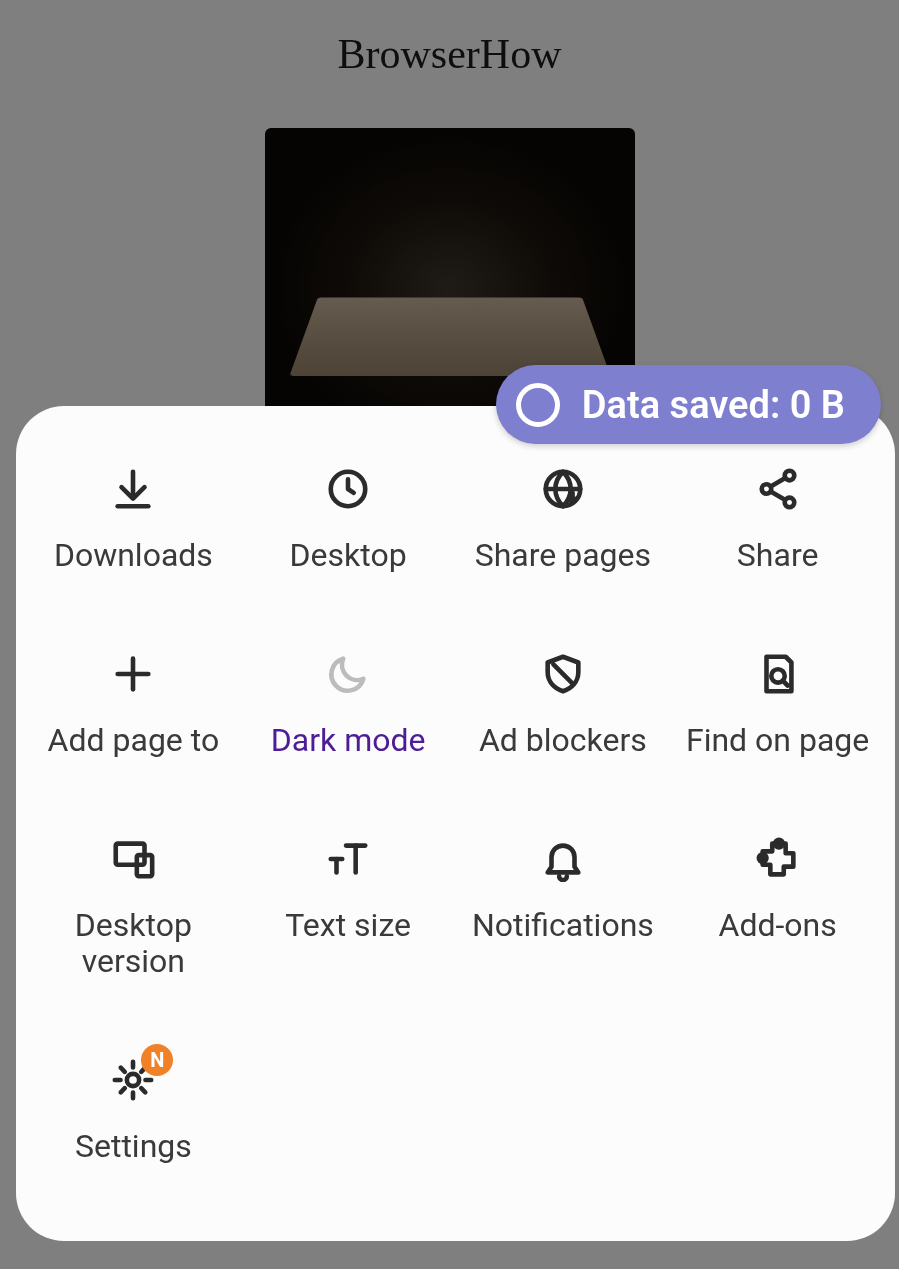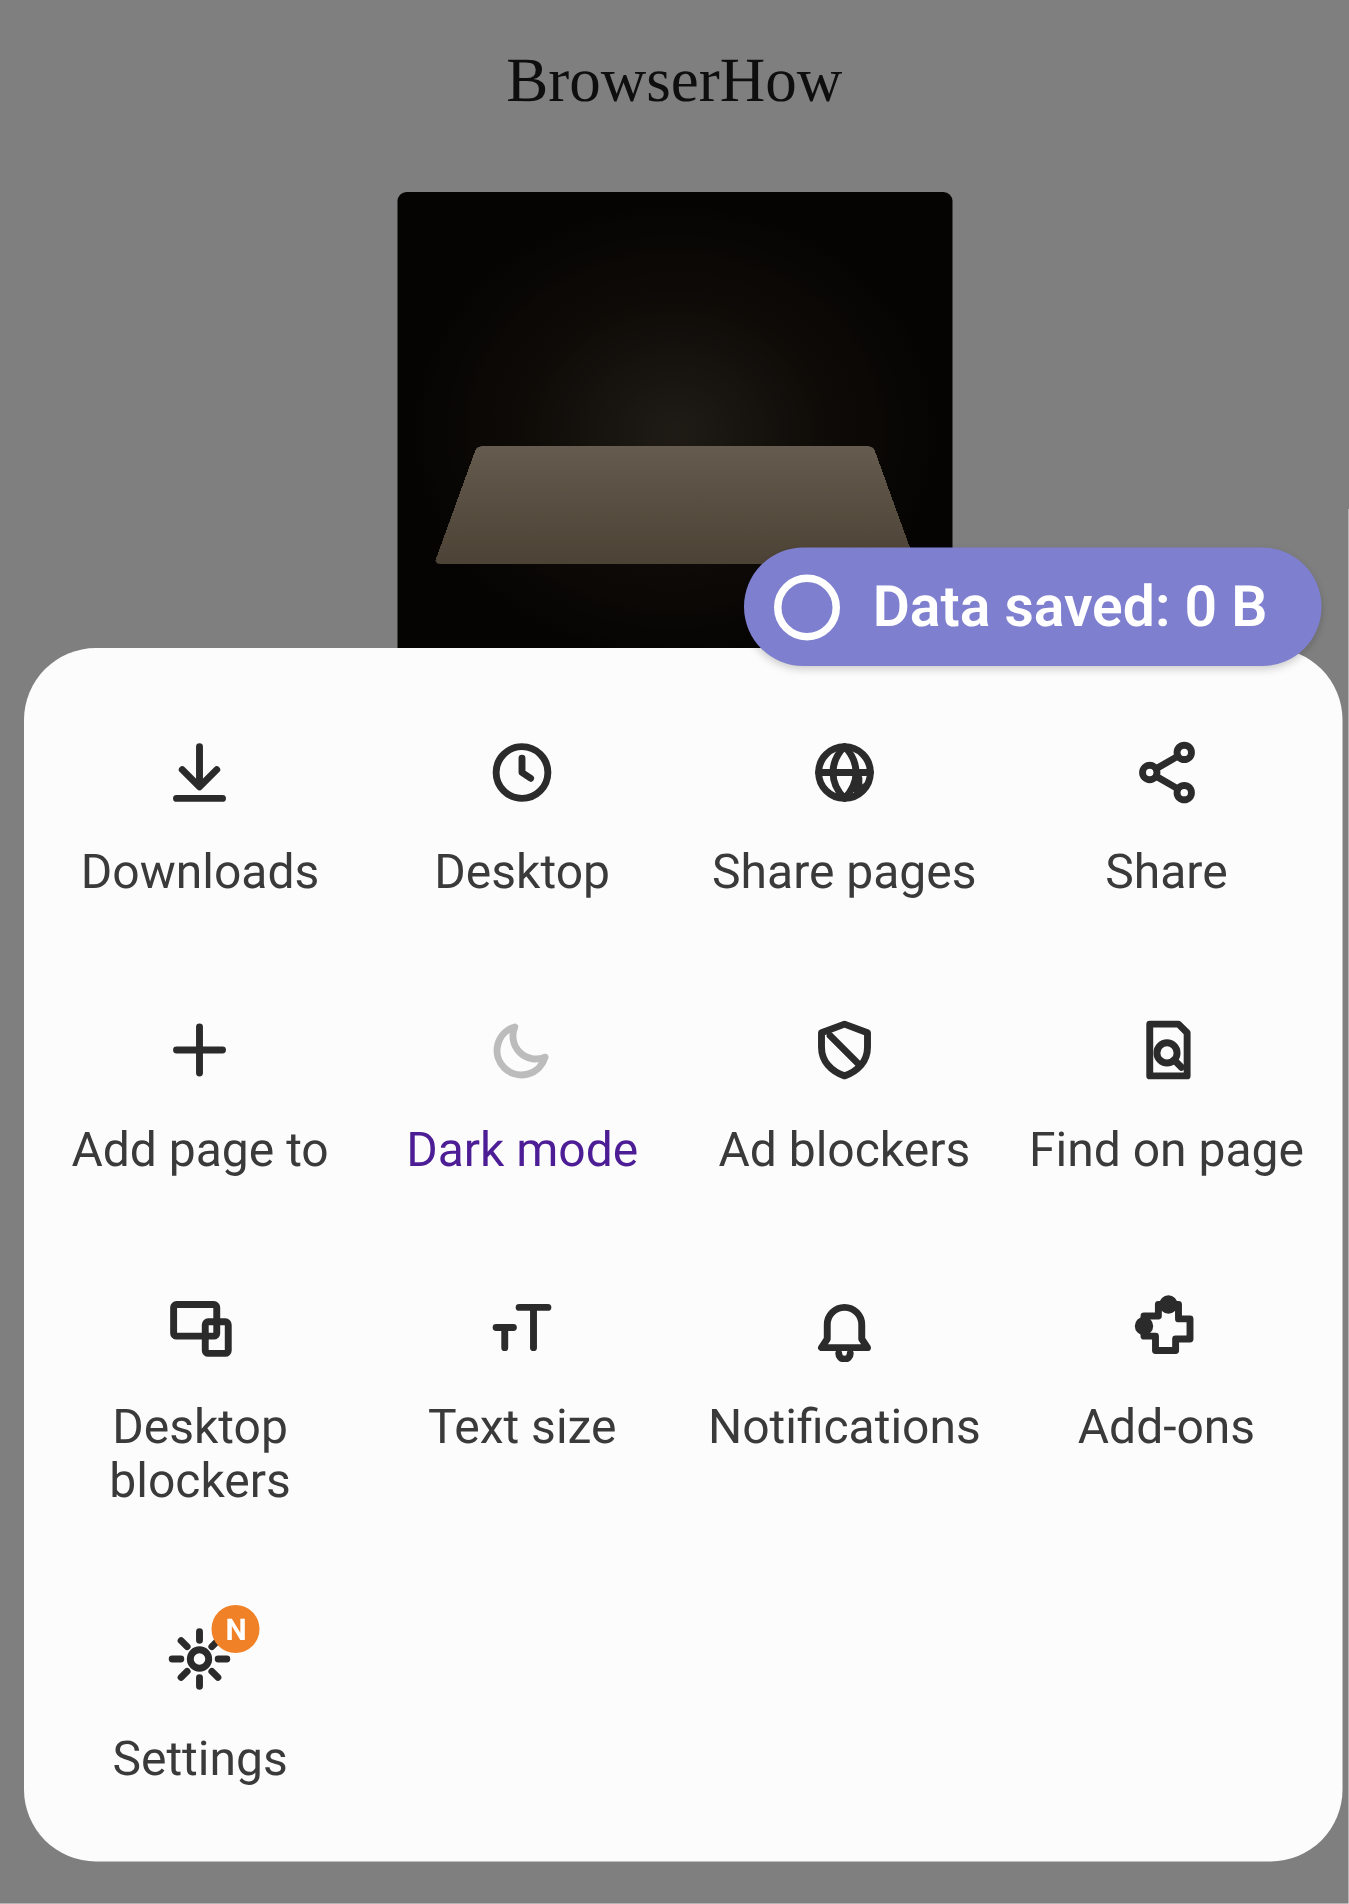--- a/index.html
+++ b/index.html
@@ -43,21 +43,21 @@
     box-shadow: 0 2px 6px rgba(0,0,0,0.2);
     margin-top: 17px;
   }
   .pill-ring { width: 44px; height: 44px; border: 5px solid #fff; border-radius: 50%; flex: 0 0 auto; }
 
   .sheet {
     position: absolute; left: 16px; right: 4px; bottom: 28px;
     background: #fcfcfc;
     border-radius: 48px;
     z-index: 20;
-    padding: 55px 10px 50px 10px;
+    padding: 55px 10px 76px 10px;
   }
   .grid {
     display: grid;
     grid-template-columns: repeat(4, 1fr);
     row-gap: 72px;
   }
   .cell {
     display: flex; flex-direction: column; align-items: center; justify-content: flex-start;
     gap: 20px;
     cursor: pointer;
@@ -179,21 +179,21 @@
       <span class="label">Find on page</span>
     </div>
 
     <div class="cell">
       <span class="icon-wrap">
         <svg viewBox="0 0 24 24">
             <rect x="3" y="4" width="15" height="11" rx="1"></rect>
             <rect x="14" y="10" width="8" height="11" rx="1"></rect>
           </svg>
       </span>
-      <span class="label">Desktop blockers</span>
+      <span class="label">Desktop version</span>
     </div>
 
     <div class="cell">
       <span class="icon-wrap">
         <svg viewBox="0 0 24 24">
             <path d="M3 12h6"></path>
             <path d="M6 12v7"></path>
             <path d="M11 5h10"></path>
             <path d="M16 5v14"></path>
           </svg>

